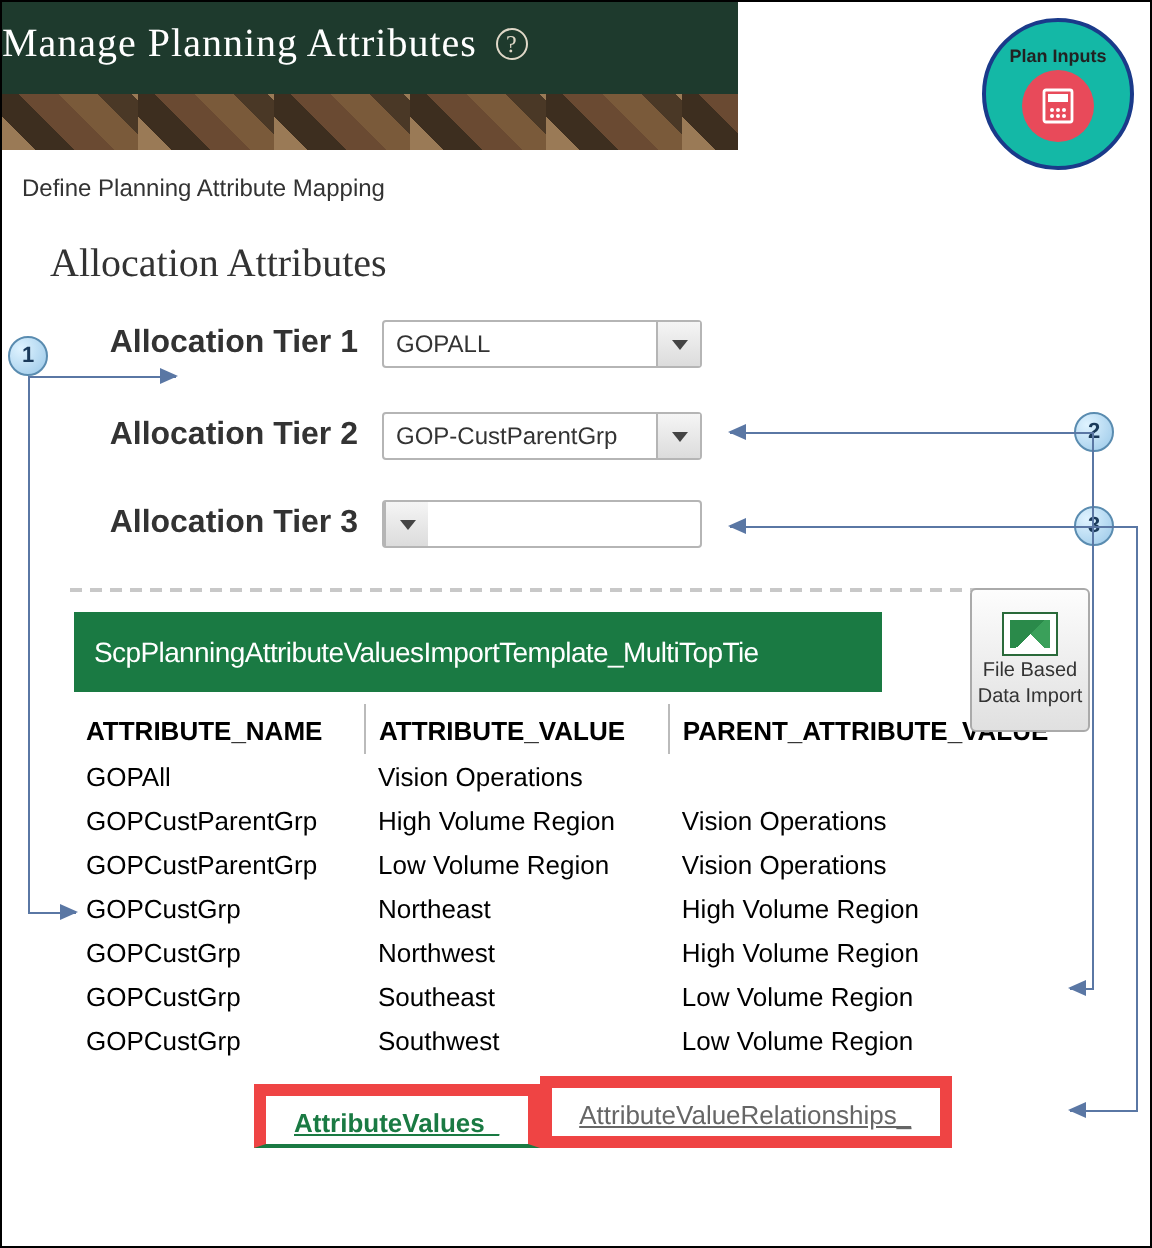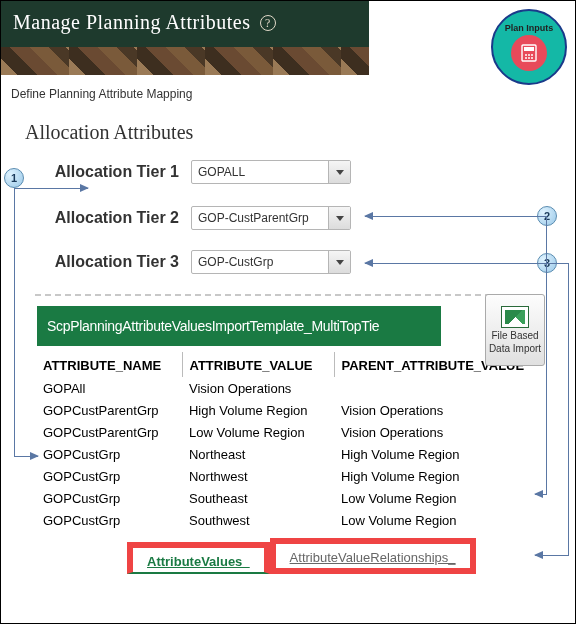--- a/index.html
+++ b/index.html
@@ -1,19 +1,19 @@
 <!DOCTYPE html>
 <html><head>
 <meta charset="utf-8">
 <style>
   * { box-sizing: border-box; margin: 0; padding: 0; }
   body { font-family: Arial, Helvetica, sans-serif; background: #fff; width: 576px; height: 624px; position: relative; border: 1px solid #000; overflow: hidden; }
 
   .header-bar { background: #1e3a2d; color: #fff; height: 74px; width: 368px; position: relative; }
-  .header-title { font-family: Georgia, 'Times New Roman', serif; font-size: 20px; font-weight: 300; padding: 10px 0 0 12px; letter-spacing: 0.5px; }
+  .header-title { font-family: Georgia, 'Times New Roman', serif; font-size: 20px; font-weight: 300; padding: 10px 0 0 0; letter-spacing: 0.5px; }
   .help-circle { display: inline-block; border: 1.5px solid #e0d8c8; border-radius: 50%; width: 16px; height: 16px; font-size: 12px; text-align: center; line-height: 14px; color: #e0d8c8; margin-left: 4px; vertical-align: 2px; }
   .header-pattern { position: absolute; bottom: 0; left: 0; right: 0; height: 28px; background: repeating-linear-gradient(45deg,#7a5a3a 0 14px,#4a3826 14px 26px,#9a7a56 26px 40px,#3d2e1f 40px 54px,#6a4a32 54px 68px); background-size: 68px 68px; }
 
   .plan-inputs { position: absolute; top: 8px; right: 8px; width: 76px; height: 76px; border: 2px solid #1a3a8a; border-radius: 50%; display: flex; flex-direction: column; align-items: center; justify-content: center; gap: 2px; background:#14b8a6; }
   .plan-inputs-label { font-size: 9px; font-weight: bold; color: #222; }
   .plan-inputs-icon { width: 36px; height: 36px; background: #e84a5a; border-radius: 50%; display:flex; align-items:center; justify-content:center; }
 
   .tabs-row { display: flex; gap: 18px; padding: 12px 10px 0 10px; font-size: 12px; color: #333; }
   .tab { padding-bottom: 6px; cursor: pointer; }
   .tab.active { color: #000; border-bottom: 3px solid #2a5a44; font-weight: bold; }
@@ -109,21 +109,20 @@
     <div class="tier-select-val">GOP-CustParentGrp</div>
     <div class="tier-select-btn">
         <span class="caret-down"></span>
       </div>
   </div>
 </div>
 
 <div class="tier-row tight">
   <div class="tier-label">Allocation Tier 3</div>
   <div class="tier-select">
-    <div class="tier-select-val">GOP-CustGrp</div>
     <div class="tier-select-btn">
         <span class="caret-down"></span>
       </div>
   </div>
 </div>
 
 <div class="callout" style="left:3px; top:167px;">1</div>
 <div class="callout" style="right:18px; top:205px;">2</div>
 <div class="callout" style="right:18px; top:252px;">3</div>
 

